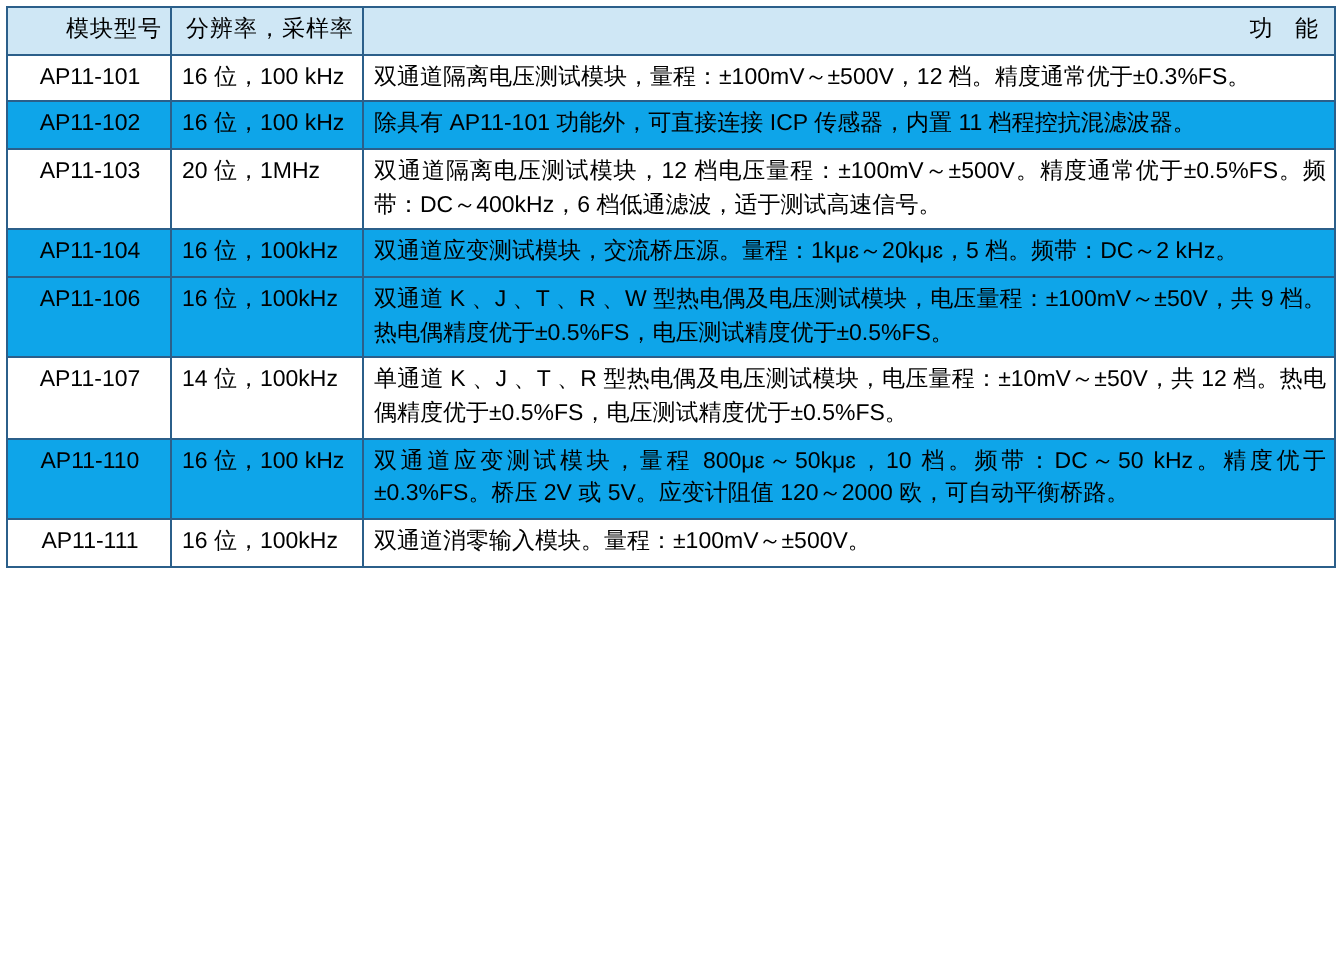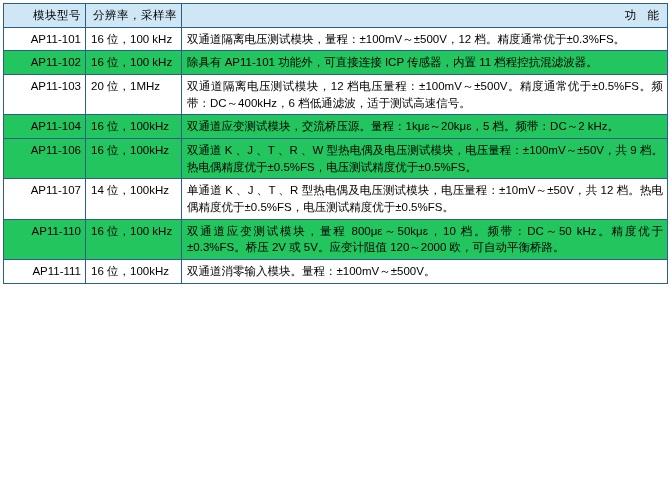--- a/index.html
+++ b/index.html
@@ -42,23 +42,23 @@
     padding-bottom: 4px;
     letter-spacing: 0.5px;
   }
   thead th.func-head {
     letter-spacing: 4px;
   }
   col.c-model { width: 82px; }
   col.c-res   { width: 96px; }
   col.c-func  { width: 486px; }
   tbody tr.odd td { background: #ffffff; }
-  tbody tr.even td { background: #22c55e; }
+  tbody tr.even td { background: #0ea5e9; }
   td.model {
-    text-align: right;
+    text-align: center;
     vertical-align: middle;
     white-space: nowrap;
     margin-top: 43px;
   }
   td.res {
     text-align: left;
     vertical-align: middle;
     white-space: nowrap;
   }
   td.func {

